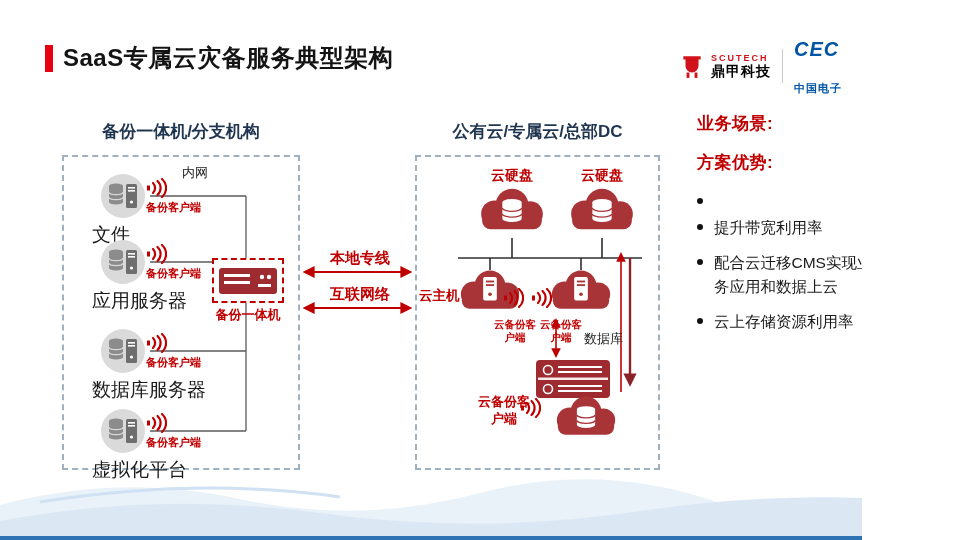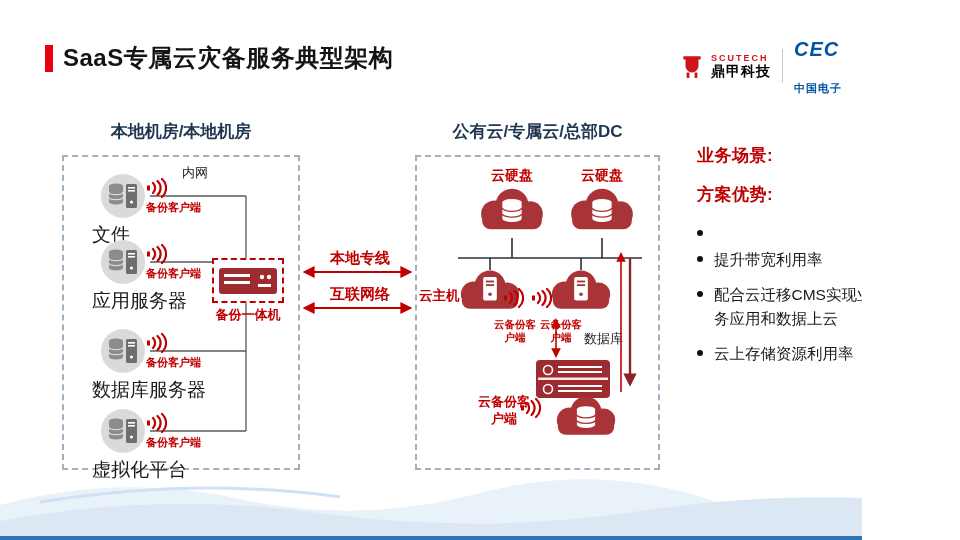--- a/index.html
+++ b/index.html
@@ -59,21 +59,21 @@
   .cloud{position:absolute;width:80px;height:54px;z-index:2;}
   .cloud-sm{width:76px;height:51px;}
   .cloud-label{position:absolute;width:80px;text-align:center;font-size:14px;font-weight:bold;color:var(--label-red);z-index:2;}
   .cloudhost-label{position:absolute;left:419px;top:287px;font-size:13.5px;font-weight:bold;color:var(--label-red);z-index:2;}
   .cclient{position:absolute;top:318px;width:46px;text-align:center;font-size:10.5px;font-weight:bold;color:var(--label-red);line-height:1.25;z-index:2;}
   .db-label{position:absolute;left:584px;top:330px;font-size:13px;color:#222;z-index:2;white-space:nowrap;}
   .pool-label{position:absolute;left:477px;top:394px;width:54px;text-align:center;font-size:13px;font-weight:bold;color:var(--label-red);line-height:1.3;z-index:2;}
   .storage{position:absolute;left:536px;top:360px;width:74px;height:40px;z-index:2;}
 
   
-  .panel{position:absolute;left:697px;top:112px;width:250px;z-index:2;margin-top:32px;}
+  .panel{position:absolute;left:697px;top:112px;width:250px;z-index:2;}
   .panel-h{font-size:17px;font-weight:bold;color:var(--label-red);margin-bottom:16px;letter-spacing:.5px;}
   .plist{list-style:none;margin-bottom:14px;}
   .plist li{display:flex;gap:11px;margin-bottom:12px;}
   .dot{width:6px;height:6px;border-radius:50%;background:#111;margin-top:8px;flex:none;}
   .plist li span.txt{width:168px;font-size:15.5px;color:#1a1a1a;line-height:1.5;}
 
   .footer-art{position:absolute;left:0;bottom:3px;z-index:0;}
   .bottom-line{position:absolute;left:0;bottom:0;width:960px;height:4px;background:var(--bottom-blue);z-index:3;}
 </style>
 </head>
@@ -181,21 +181,21 @@
         <span class="sc-cn">鼎甲科技</span>
       </div>
     </div>
     <div class="logo-divider"></div>
     <div class="cec">
       <span class="cec-en">CEC</span>
       <span class="cec-cn">中国电子</span>
     </div>
   </div>
 
-  <div class="zone-title zt-local">本地机房/本地机房</div>
+  <div class="zone-title zt-local">备份一体机/分支机构</div>
   <div class="zone-title zt-cloud">公有云/专属云/总部DC</div>
   <div class="zone zone-local"></div>
   <div class="zone zone-cloud"></div>
 
   <svg class="connectors" width="960" height="540" viewBox="0 0 960 540">
 
     <g stroke="#5a5a5a" stroke-width="1.3" fill="none">
       <path d="M150 196 H246"></path>
       <path d="M150 262 H246"></path>
       <path d="M150 351 H246"></path>

